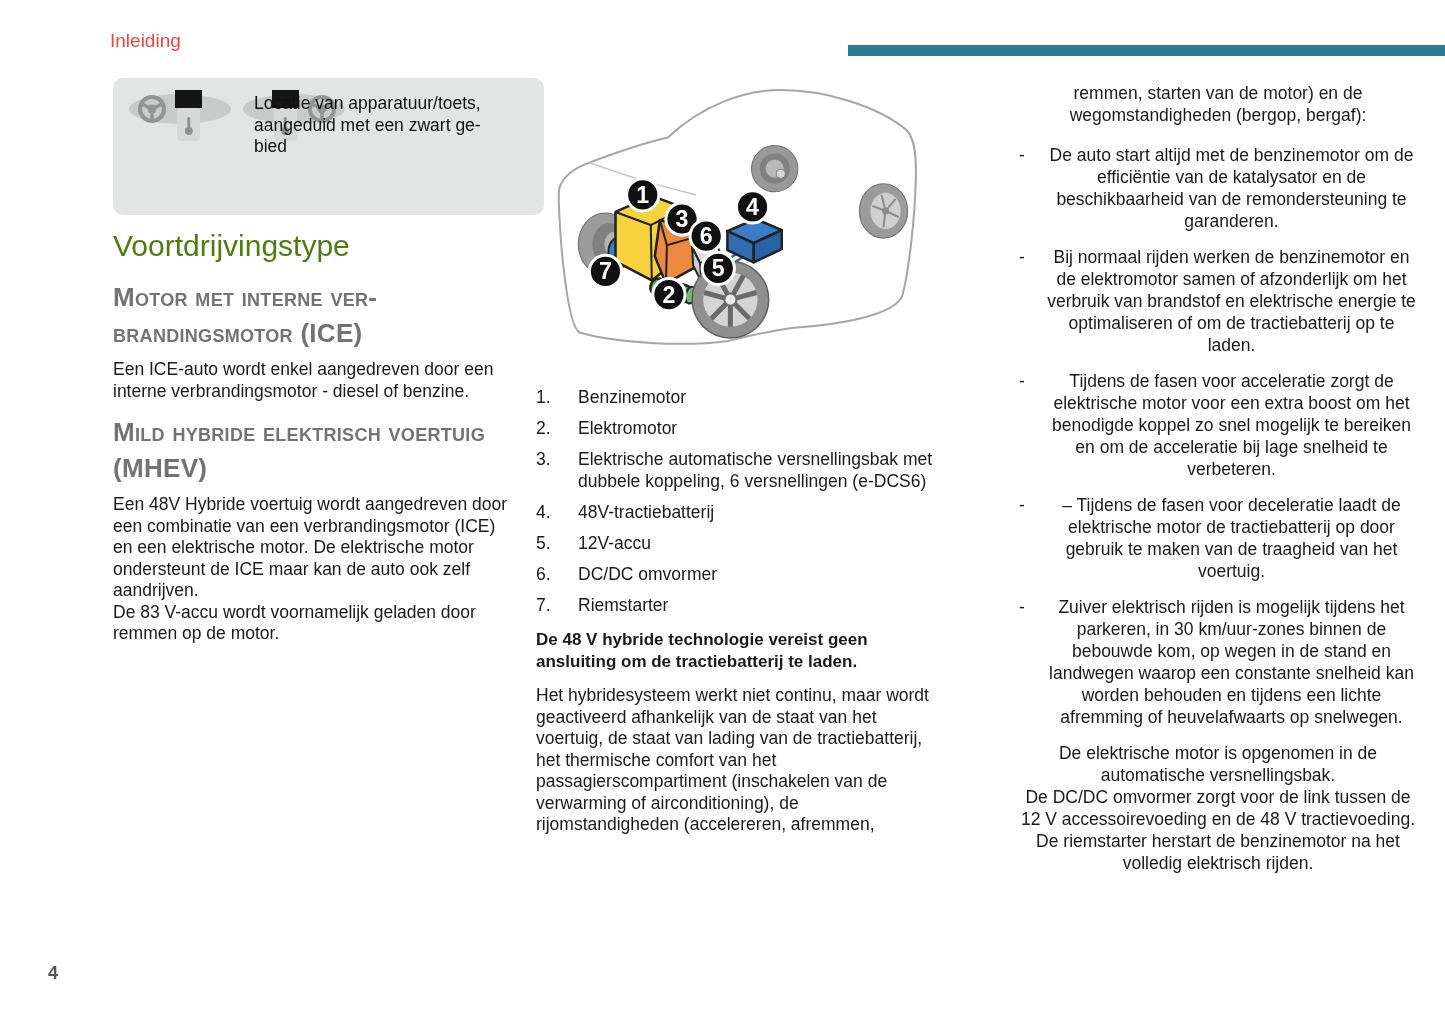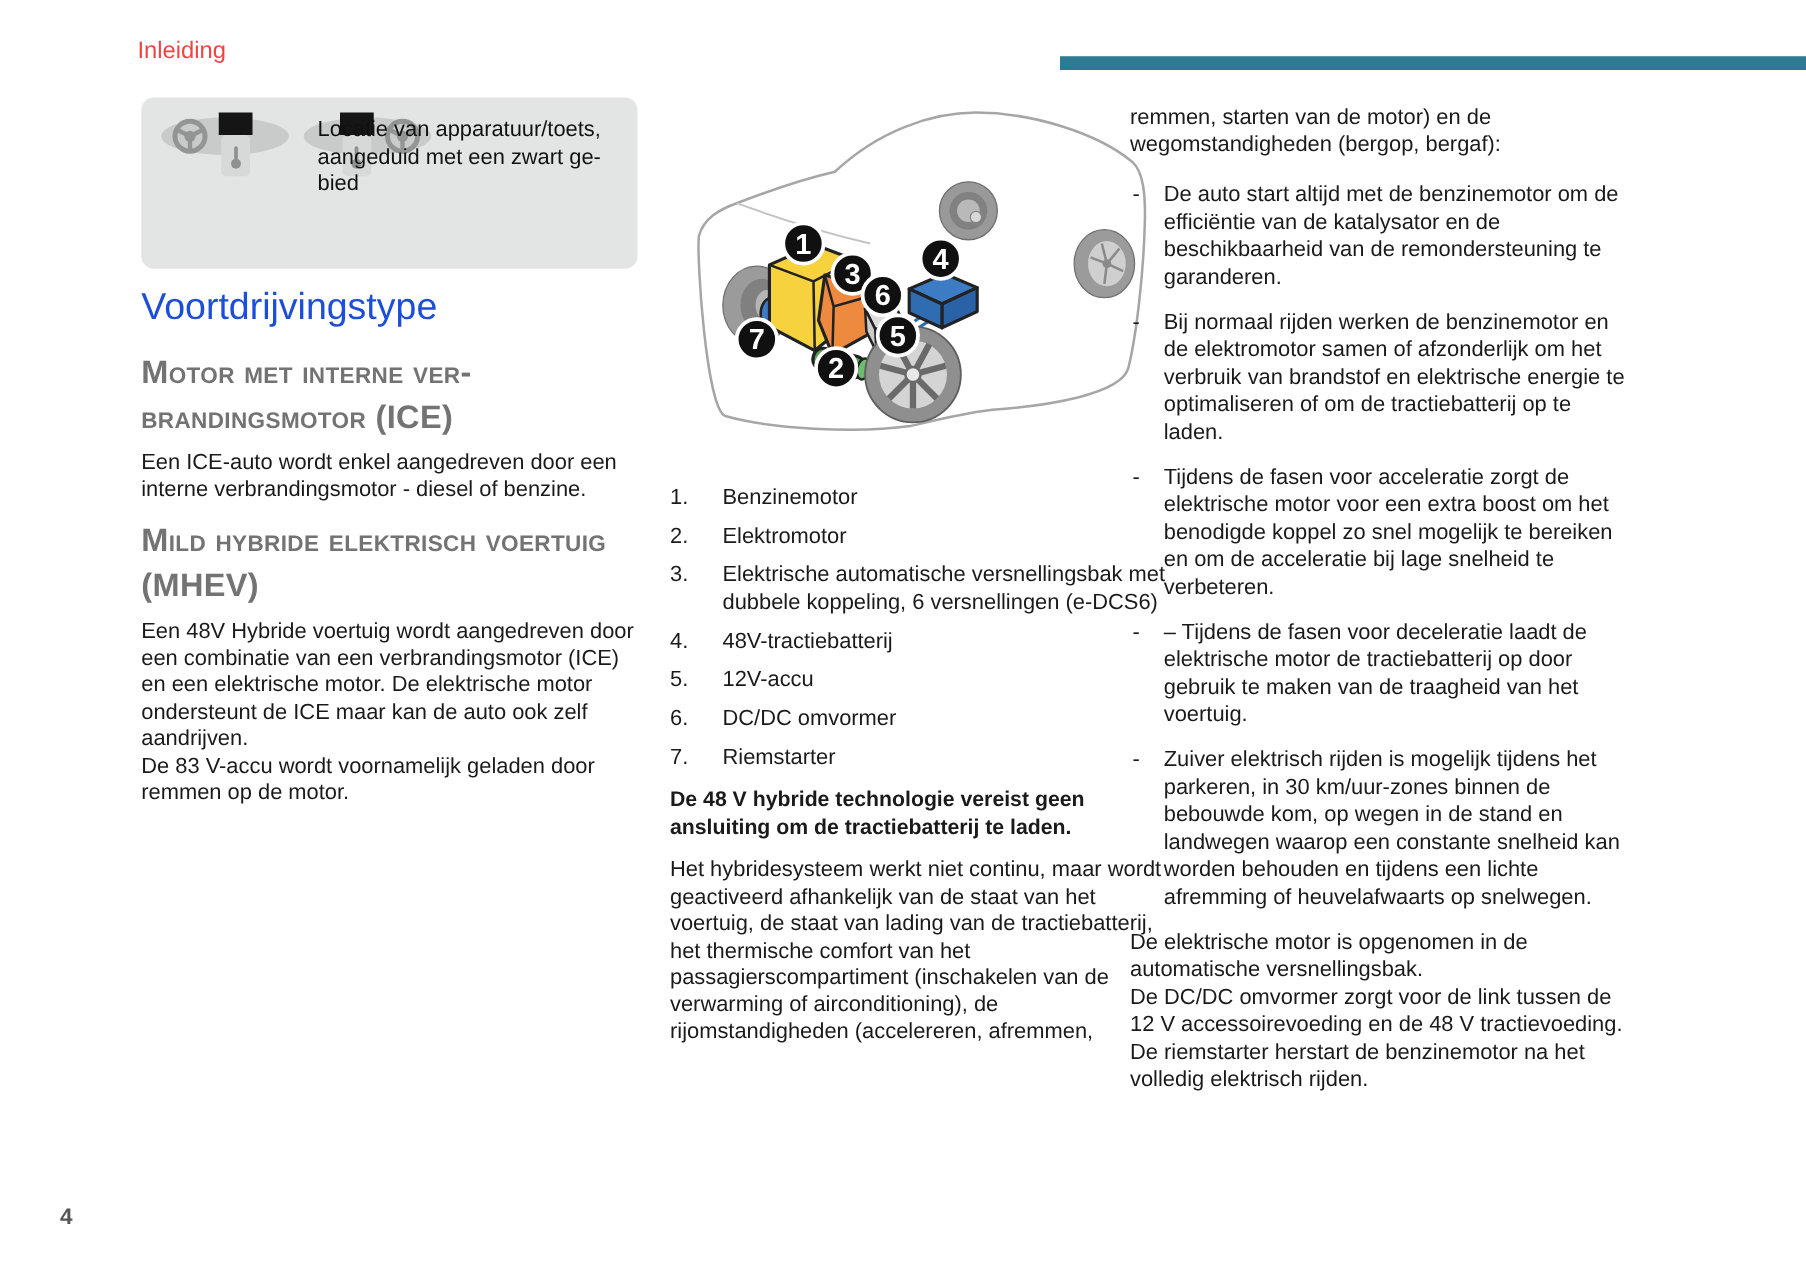--- a/index.html
+++ b/index.html
@@ -11,44 +11,44 @@
   .header-label {
     position:absolute; left:110px; top:30px;
     font-size:19px; color:#ef4444;
   }
   .accent-bar {
     position:absolute; left:848px; top:45px; width:597px; height:11px;
     background:#2d7a94;
   }
   .infobox {
     position:absolute; left:113px; top:78px; width:397px; height:137px;
-    background:#e3e5e4; border-radius:10px;
+    background:#e3e5e4; border-radius:10px;padding-left:34px;
   }
   .infobox-icons { position:absolute; left:12px; top:7px; }
   .infobox-text {
     position:absolute; left:141px; top:15px; width:250px;
     font-size:17.5px; line-height:21.5px; color:#111;
   }
   .left-col { position:absolute; left:113px; top:229px; width:402px; }
   .page-title {
-    font-size:30px; font-weight:400; color:#1d4ed8;
+    font-size:30px; font-weight:400; color:#4d7c0f;
     margin:0 0 16px 0; line-height:34px;
   }
   .section-heading {
     font-variant:small-caps; font-weight:700; font-size:26px; line-height:36px;
     color:#737373; margin:12px 0 8px 0; letter-spacing:0.3px;
   }
   .body-text { font-size:17.5px; line-height:21.5px; margin:0; }
   .diagram { position:absolute; left:553px; top:83px; width:388px; height:272px; }
   .mid-col { position:absolute; left:536px; top:387px; width:404px; }
   .list-item { display:flex; margin-bottom:9.5px; font-size:17.5px; line-height:21.5px; }
   .list-num { width:42px; flex:none; }
   .list-label { flex:1; }
   .bold-note { font-weight:700; font-size:17px; line-height:21.5px; margin:13px 0 13px 0; }
-  .right-col { position:absolute; left:904px; top:82px; width:402px; }
+  .right-col { position:absolute; left:1017px; top:82px; width:402px;text-align:center; }
   .intro-par { font-size:17.5px; line-height:22px; margin-bottom:18px; }
   .bullet { position:relative; padding-left:27px; font-size:17.5px; line-height:22px; margin-bottom:14px; }
   .bullet-dash { position:absolute; left:2px; top:0; }
   .closing { font-size:17.5px; line-height:22px; margin-top:5px; }
   .page-num {
     position:absolute; left:48px; top:963px;
     font-size:18px; font-weight:700; color:#555;
   }
 </style>
 </head>

